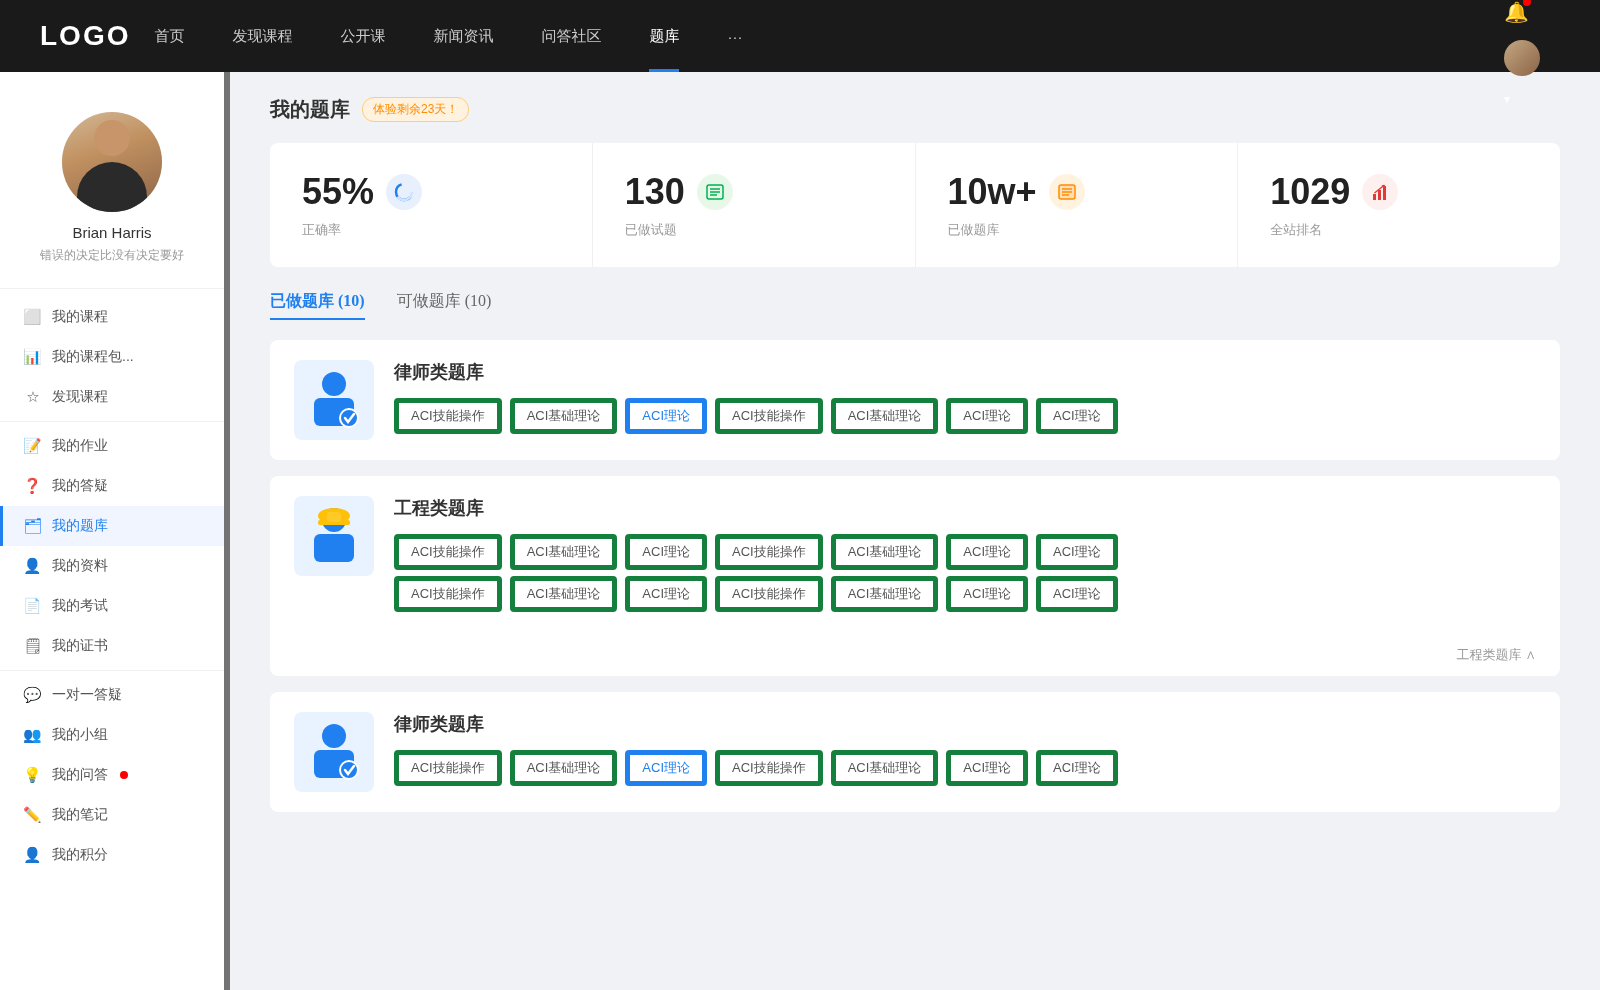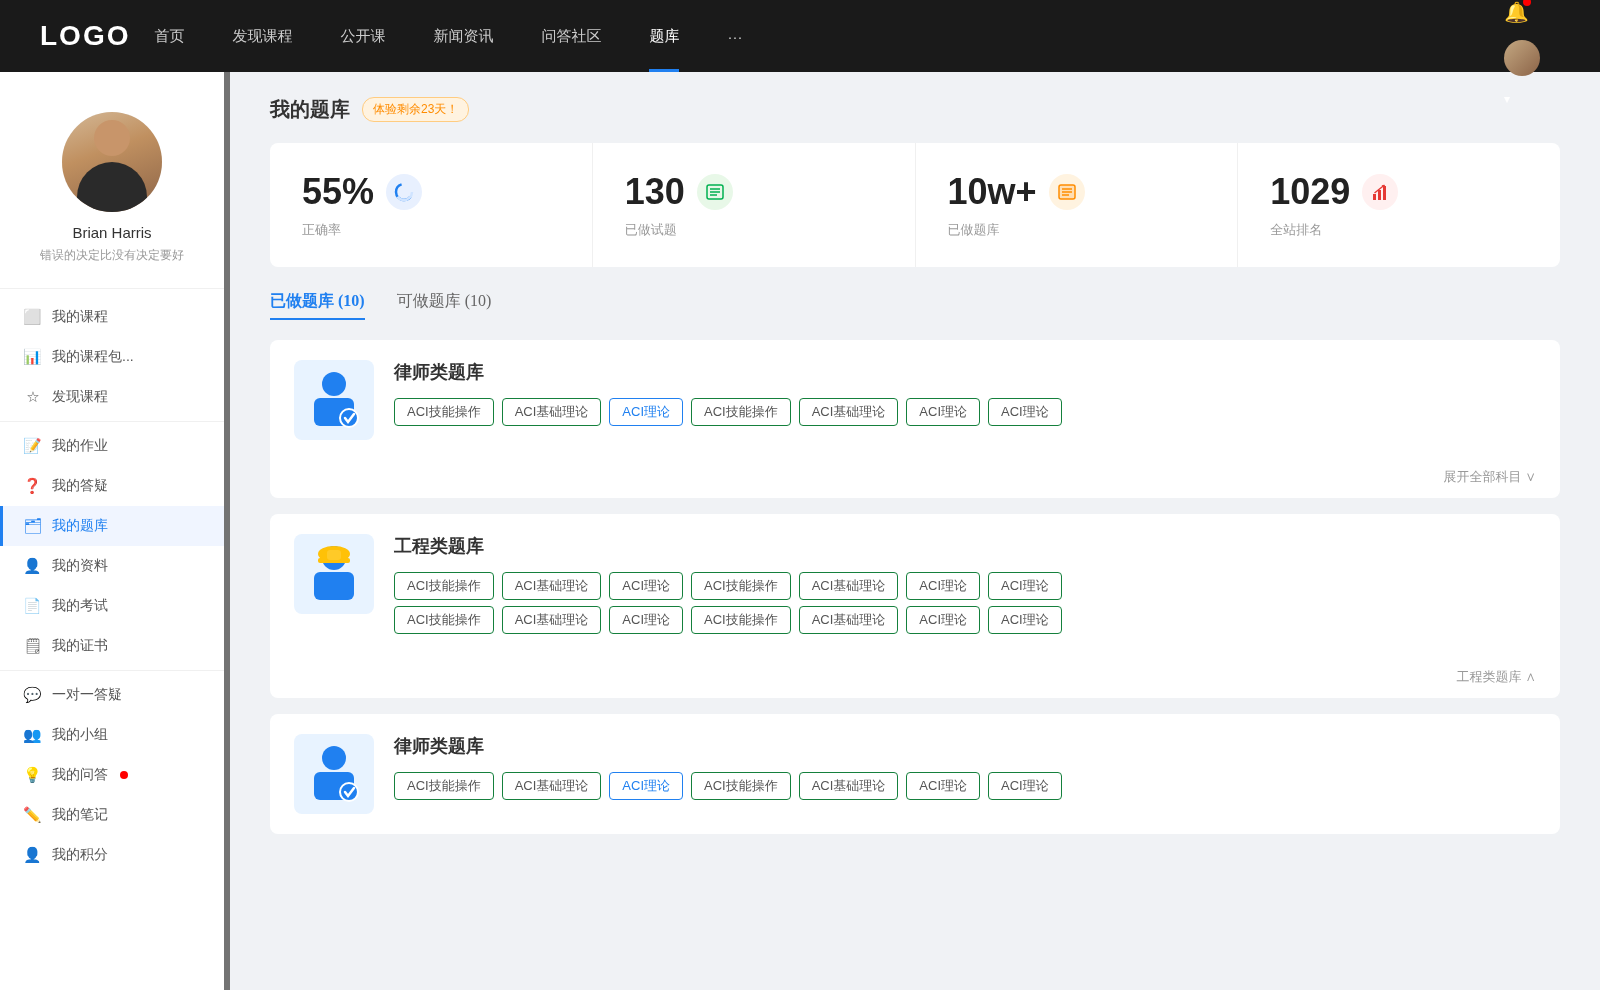--- a/index.html
+++ b/index.html
@@ -351,21 +351,21 @@
       margin-bottom: 14px;
     }
     .qbank-tags {
       display: flex;
       flex-wrap: wrap;
       gap: 8px;
       margin-bottom: 6px;
     }
     .tag {
       padding: 4px 12px;
-      border: 1px solid #15803d;
+      border: 5px solid #15803d;
       border-radius: 4px;
       font-size: 13px;
       color: #555;
       cursor: pointer;
       background: white;
     }
     .tag.active {
       border-color: #2080f0;
       color: #2080f0;
       background: white;
@@ -569,23 +569,20 @@
             <span class="tag">ACI技能操作</span>
             <span class="tag">ACI基础理论</span>
             <span class="tag active">ACI理论</span>
             <span class="tag">ACI技能操作</span>
             <span class="tag">ACI基础理论</span>
             <span class="tag">ACI理论</span>
             <span class="tag">ACI理论</span>
           </div>
         </div>
       </div>
-      <div class="qbank-footer">
-        <span class="expand-btn">展开全部科目 ∨</span>
-      </div>
     </div>
 
     <div class="qbank-card">
       <div class="qbank-card-inner">
         <div class="engineer-icon-wrap">
           <svg width="54" height="60" viewBox="0 0 54 60">
             <circle cx="27" cy="14" r="12" fill="#2080f0"></circle>
             <rect x="7" y="28" width="40" height="28" rx="6" fill="#2080f0"></rect>
 
             <ellipse cx="27" cy="10" rx="16" ry="8" fill="#ffc107"></ellipse>

